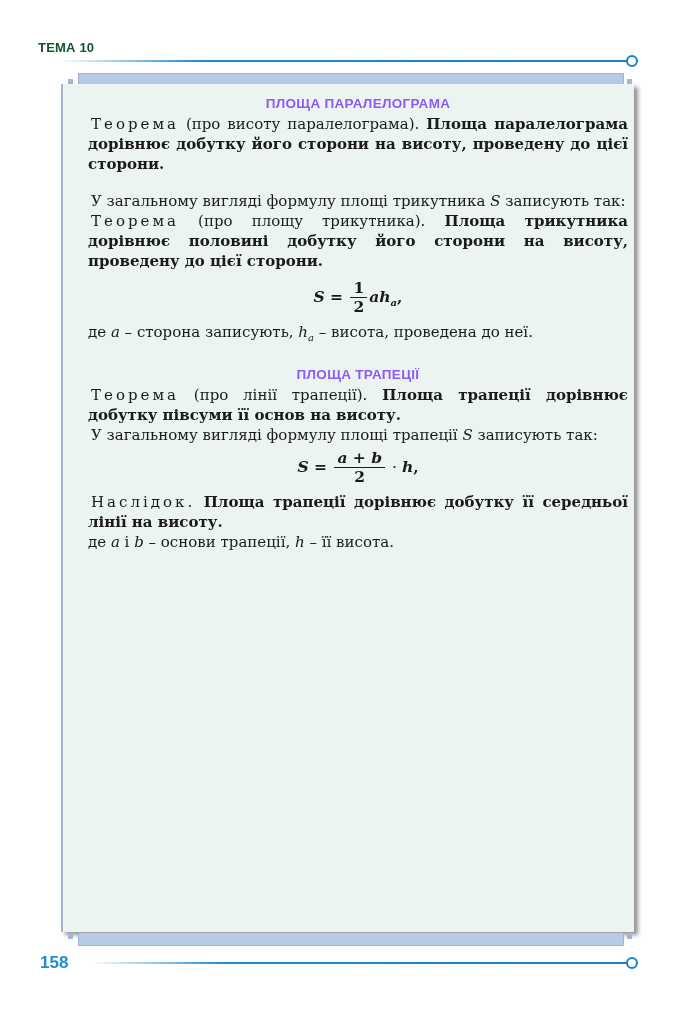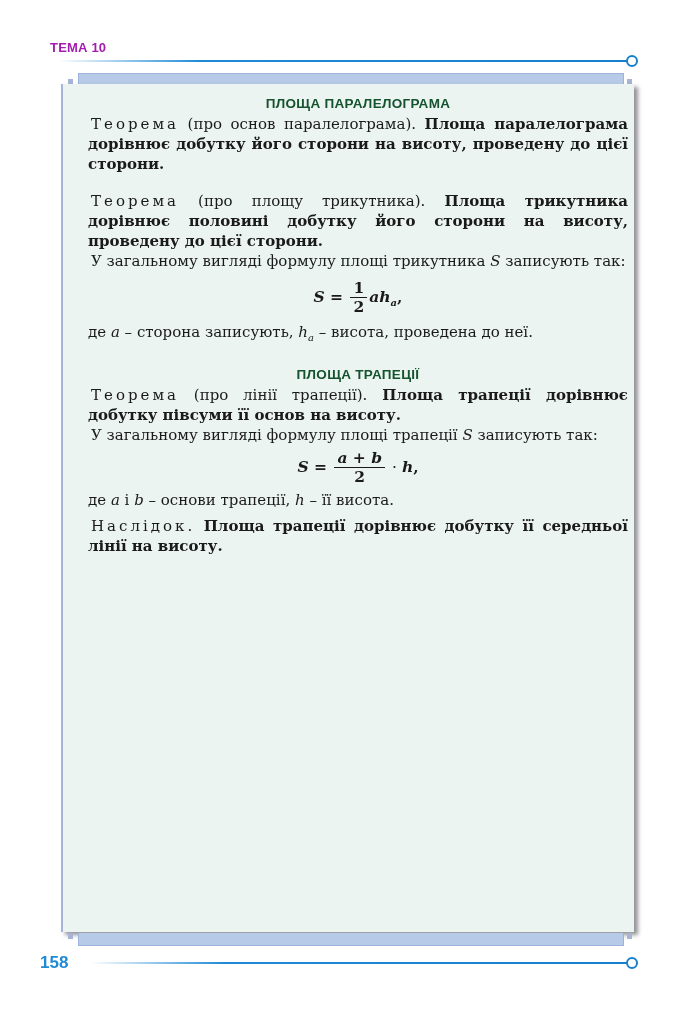--- a/index.html
+++ b/index.html
@@ -1,31 +1,31 @@
 <!DOCTYPE html>
 <html><head>
 <meta charset="utf-8">
 <style>
   html, body { margin:0; padding:0; }
   body { width:695px; height:1030px; background:#ffffff; position:relative; overflow:hidden; font-family:"DejaVu Serif", serif; color:#1a1a1a; }
-  .tema { position:absolute; left:50px; top:40px; font-family:"Liberation Sans", sans-serif; font-weight:bold; font-size:13px; color:#a21caf; letter-spacing:0.2px; }
+  .tema { position:absolute; left:38px; top:40px; font-family:"Liberation Sans", sans-serif; font-weight:bold; font-size:13px; color:#14532d; letter-spacing:0.2px; }
   .rule { position:absolute; height:2px; background:linear-gradient(to right, rgba(31,138,214,0) 0%, #1f8ad6 25%, #1680cc 100%); }
   .rule.top { left:58px; top:60px; width:570px; }
   .rule.bottom { left:90px; top:962px; width:538px; }
   .ring { position:absolute; width:8px; height:8px; border:2px solid #1680cc; border-radius:50%; background:#fff; }
   .ring.top { left:626px; top:55px; }
   .ring.bottom { left:626px; top:957px; }
   .pagenum { position:absolute; left:40px; top:953px; font-family:"Liberation Sans", sans-serif; font-weight:bold; font-size:17px; color:#1f8ad6; }
   .tab { position:absolute; background:#b7cbe9; border:1px solid #9eb3dc; }
   .tab.top { left:78px; top:73px; width:544px; height:14px; border-bottom:none; }
   .tab.bottom { left:78px; top:933px; width:544px; height:12px; border-top:none; }
   .nub { position:absolute; width:5px; height:6px; background:#a8b4d6; }
   .panel { position:absolute; left:61px; top:84px; width:571px; height:848px; background:#ecf4f1; border-left:2px solid #a7b3d8; box-shadow:4px 3px 4px rgba(60,60,70,0.55); }
   .content { position:absolute; left:88px; top:94px; width:540px; font-size:15px; line-height:20px; }
-  .heading { text-align:center; font-family:"Liberation Sans", sans-serif; color:#14532d; font-size:13.5px; font-weight:bold; letter-spacing:0.3px; margin:0; line-height:20px; }
+  .heading { text-align:center; font-family:"Liberation Sans", sans-serif; color:#8b5cf6; font-size:13.5px; font-weight:bold; letter-spacing:0.3px; margin:0; line-height:20px; }
   .p { margin:0; text-align:justify; }
   .sp { letter-spacing:3px; }
   .b { font-weight:bold; }
   .i { font-style:italic; }
   .formula { text-align:center; font-weight:bold; font-style:italic; margin:4px 0 4px 0; font-size:15.5px; }
   .frac { display:inline-block; vertical-align:middle; text-align:center; font-style:normal; margin:0 2px; }
   .frac .num { display:block; border-bottom:1.3px solid #1a1a1a; padding:0 3px; line-height:18px; }
   .frac .den { display:block; line-height:18px; }
   .frac .num.it { font-style:italic; }
   sub { font-size:10px; vertical-align:-4px; }
@@ -45,36 +45,36 @@
 <div class="panel"></div>
 
 <div class="tab bottom"></div>
 <div class="nub" style="left:68px;top:933px;"></div>
 <div class="nub" style="left:627px;top:933px;"></div>
 
 <div class="content">
 
   <div>
     <h3 class="heading">ПЛОЩА ПАРАЛЕЛОГРАМА</h3>
-    <p class="p" style="text-indent:3px;"><span class="sp">Теорема</span><span> (про основ паралелограма). </span><span class="b">Площа паралелограма дорівнює добутку його сторони на висоту, проведену до цієї сторони.</span></p>
+    <p class="p" style="text-indent:3px;"><span class="sp">Теорема</span><span> (про висоту паралелограма). </span><span class="b">Площа паралелограма дорівнює добутку його сторони на висоту, проведену до цієї сторони.</span></p>
   </div>
 
   <div class="mt">
+    <p class="p" style="text-indent:3px;"><span>У загальному вигляді формулу площі трикутника </span><span class="i">S</span><span> записують так:</span></p>
     <p class="p" style="text-indent:3px;"><span class="sp">Теорема</span><span>  (про площу трикутника). </span><span class="b">Площа трикутника дорівнює половині добутку його сторони на висоту, проведену до цієї сторони.</span></p>
-    <p class="p" style="text-indent:3px;"><span>У загальному вигляді формулу площі трикутника </span><span class="i">S</span><span> записують так:</span></p>
     <div class="formula" style="margin:8px 0 6px 0;"><span>S = </span><span class="frac"><span class="num">1</span><span class="den">2</span></span><span>ah</span><sub>a</sub><span style="font-style:normal">,</span></div>
     <p class="p"><span>де </span><span class="i">a</span><span> – сторона записують, </span><span class="i">h</span><sub class="i">a</sub><span> – висота, проведена до неї.</span></p>
   </div>
 
   <div class="mt">
     <h3 class="heading">ПЛОЩА ТРАПЕЦІЇ</h3>
     <p class="p" style="text-indent:3px;"><span class="sp">Теорема</span><span>  (про лінії трапеції). </span><span class="b">Площа трапеції дорівнює добутку півсуми її основ на висоту.</span></p>
     <p class="p" style="text-indent:3px;"><span>У загальному вигляді формулу площі трапеції </span><span class="i">S</span><span> записують так:</span></p>
     <div class="formula" style="margin:4px 0 4px 0;"><span>S = </span><span class="frac"><span class="num it">a + b</span><span class="den">2</span></span><span style="font-style:normal;font-weight:normal"> · </span><span>h</span><span style="font-style:normal">,</span></div>
+    <p class="p" style="text-indent:3px;margin-top:6px;"><span class="sp">Наслідок.</span><span class="b"> Площа трапеції дорівнює добутку її середньої лінії на висоту.</span></p>
     <p class="p"><span>де </span><span class="i">a</span><span> і </span><span class="i">b</span><span> – основи трапеції, </span><span class="i">h</span><span> – її висота.</span></p>
-    <p class="p" style="text-indent:3px;margin-top:6px;"><span class="sp">Наслідок.</span><span class="b"> Площа трапеції дорівнює добутку її середньої лінії на висоту.</span></p>
   </div>
 
 </div>
 
 <div class="pagenum">158</div>
 <div class="rule bottom"></div>
 <div class="ring bottom"></div>
 
 </body></html>

